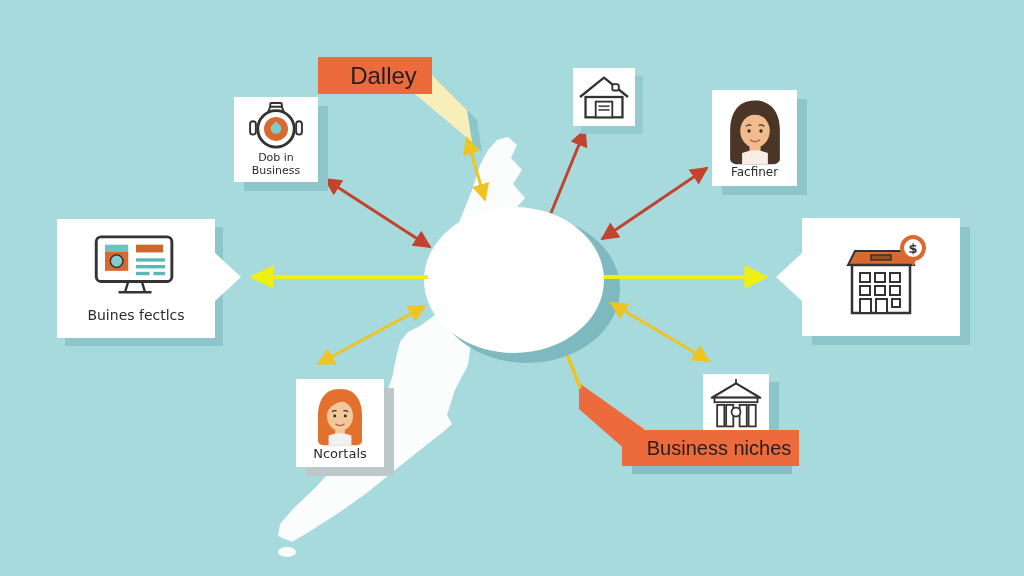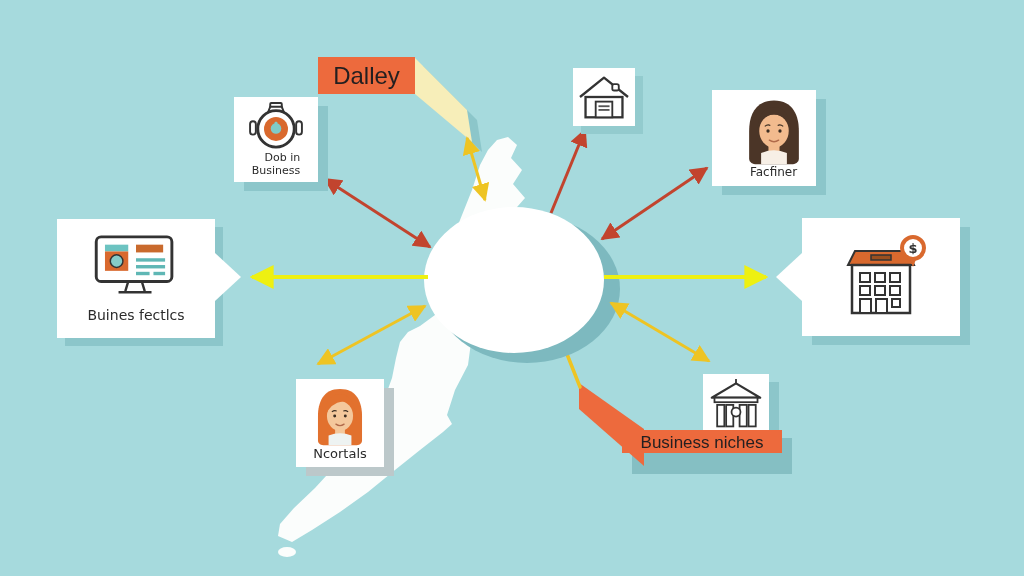--- a/index.html
+++ b/index.html
@@ -3,25 +3,25 @@
 <meta charset="utf-8">
 <style>
   html,body{margin:0;padding:0;}
   #stage{position:relative;width:1024px;height:576px;background:#a6dadd;overflow:hidden;
          font-family:"Liberation Sans", sans-serif;}
   #scene{position:absolute;left:0;top:0;z-index:1;}
   .card{position:absolute;background:#ffffff;z-index:2;display:flex;flex-direction:column;
         align-items:center;justify-content:center;}
   .shadow-teal{box-shadow:10px 9px 0 #8cc6ca;}
   .shadow-gray{box-shadow:10px 9px 0 #bcc8ca;}
-  .card-label{color:#2b2b2b;font-family:"DejaVu Sans", sans-serif;text-align:right;line-height:1.15;}
+  .card-label{color:#2b2b2b;font-family:"DejaVu Sans", sans-serif;text-align:center;line-height:1.15;}
   .banner{position:absolute;background:#ed6a3d;color:#231f20;display:flex;align-items:center;
-          justify-content:center;z-index:3;}
+          justify-content:center;z-index:3;padding-left:17px;}
   #dalley-banner{left:318px;top:57px;width:97px;height:37px;font-size:24px;z-index:2;}
-  #niches-banner{left:622px;top:430px;width:160px;height:23px;font-size:17px;align-items:flex-end;}
+  #niches-banner{left:622px;top:430px;width:160px;height:36px;font-size:20px;}
   .pointer{position:absolute;width:0;height:0;border-top:24px solid transparent;
            border-bottom:24px solid transparent;}
   .pointer-right{right:-26px;border-left:26px solid #ffffff;}
   .pointer-left{left:-26px;border-right:26px solid #ffffff;}
   svg text{font-family:"DejaVu Sans", sans-serif;}
 </style>
 </head>
 <body>
 
 <div id="stage">
@@ -97,21 +97,21 @@
     <svg width="54" height="48" viewBox="0 0 58 52">
       <polyline points="3,26 29,5 55,26" fill="#fff" stroke="#333" stroke-width="2.5" stroke-linejoin="round"></polyline>
       <rect x="9" y="26" width="40" height="22" fill="#fff" stroke="#333" stroke-width="2.5"></rect>
       <rect x="20" y="31" width="18" height="17" fill="#fff" stroke="#333" stroke-width="2"></rect>
       <line x1="23" y1="36" x2="35" y2="36" stroke="#555" stroke-width="2"></line>
       <line x1="23" y1="40" x2="35" y2="40" stroke="#555" stroke-width="2"></line>
       <rect x="38" y="12" width="7" height="7" rx="2" fill="#fff" stroke="#333" stroke-width="2"></rect>
     </svg>
   </div>
 
-  <div class="card shadow-teal" style="left:712px;top:90px;width:85px;height:96px;padding-left:19px;">
+  <div class="card shadow-teal" style="left:712px;top:90px;width:85px;height:96px;">
     <svg width="70" height="70" viewBox="0 0 72 76">
       <path d="M36,5 C15,5 9,22 9,38 L9,68 C9,72 13,74 17,74 L55,74 C59,74 63,72 63,68 L63,38 C63,22 57,5 36,5 Z" fill="#4b3527"></path>
       <rect x="30" y="52" width="12" height="10" fill="#f2bb8e"></rect>
       <path d="M22,62 Q36,56 50,62 L50,74 L22,74 Z" fill="#f7efe6"></path>
       <ellipse cx="36" cy="38" rx="16" ry="18" fill="#f2bb8e"></ellipse>
       <path d="M18,36 Q19,13 36,12 Q53,13 54,36 Q49,20 36,20 Q23,20 18,36 Z" fill="#4b3527"></path>
       <circle cx="29.5" cy="38" r="1.8" fill="#3a2d22"></circle>
       <circle cx="42.5" cy="38" r="1.8" fill="#3a2d22"></circle>
       <path d="M26,33 q3,-2.5 6,-1" stroke="#3a2d22" stroke-width="1.3" fill="none"></path>
       <path d="M40,32 q3,-1.5 6,1" stroke="#3a2d22" stroke-width="1.3" fill="none"></path>

